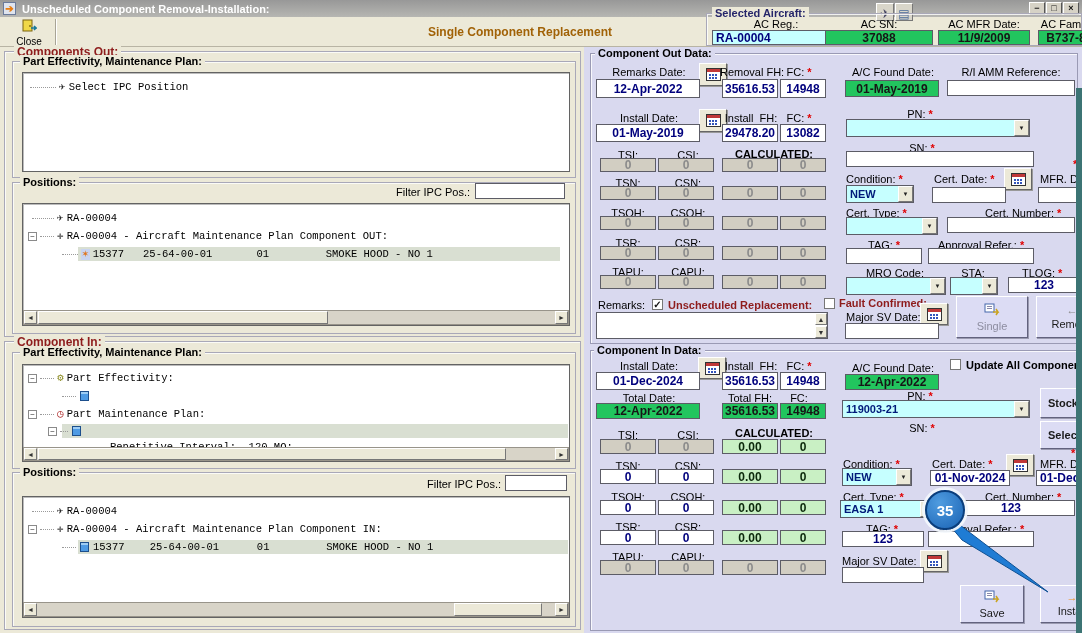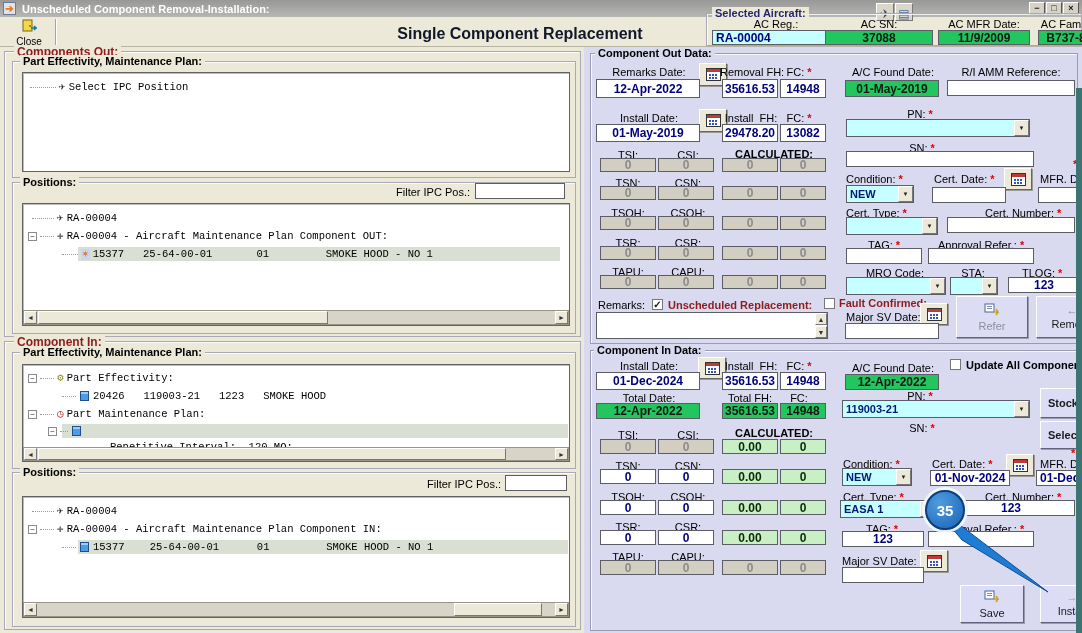--- a/index.html
+++ b/index.html
@@ -58,21 +58,21 @@
     <span>
       <svg width="15" height="13">
           <rect x="1" y="1" width="9" height="11" fill="#f0d848" stroke="#7a6410"></rect>
           <circle cx="8" cy="7" r="0.9" fill="#7a6410"></circle>
           <path d="M9 9 L14 9 L12 7 M14 9 L12 11" stroke="#1a7a9a" stroke-width="1.6" fill="none"></path>
         </svg>
     </span>
     <span style="font-size:10px">Close</span>
   </div>
   <div class="abs" style="left:55px;top:19px;width:2px;height:26px;border-left:1px solid #a8a496;border-right:1px solid #fff"></div>
-  <div class="lbl b c" style="left:360px;top:25px;width:320px;color:#0f172a;font-size:16px">Single Component Replacement</div>
+  <div class="lbl b c" style="left:360px;top:25px;width:320px;color:#a16207;font-size:12px">Single Component Replacement</div>
 
   <div class="abs" style="left:876px;top:3px;width:18px;height:18px;background:#d9d6ca;border:1px solid;border-color:#fff #777 #777 #fff;text-align:center"><span class="tico" style="color:#3a3a5a">✈</span></div>
   <div class="abs" style="left:895px;top:3px;width:18px;height:18px;background:#d9d6ca;border:1px solid;border-color:#fff #777 #777 #fff;text-align:center"><span class="tico" style="color:#4a6a9a">▤</span></div>
 
   <div class="gbx" style="left:706px;top:13px;width:376px;height:33px"></div>
   <div class="gt navyt" style="left:712px;top:7px;background:#ece9d8">Selected Aircraft:</div>
   <div class="lbl c" style="left:712px;top:18px;width:128px">AC Reg.:</div>
   <div class="fld left" style="left:712px;top:30px;width:128px;height:15px;background:#c6ffff">
       <span>RA-00004</span>
     </div>
@@ -139,21 +139,20 @@
   <div class="tbox" style="left:22px;top:364px;width:548px;height:98px"></div>
   <div class="trow" style="left:28px;top:371px">
     <span class="exp">−</span>
     <span class="dots" style="width:14px"></span>
     <span class="ticon" style="color:#8a8a20">⚙</span>
     <span class="t">Part Effectivity:</span>
   </div>
   <div class="trow" style="left:62px;top:389px">
     <span class="dots" style="width:14px"></span>
     <span class="cube"></span>
-    <span class="t">20426   119003-21   1223   SMOKE HOOD</span>
   </div>
   <div class="trow" style="left:28px;top:407px">
     <span class="exp">−</span>
     <span class="dots" style="width:14px"></span>
     <span class="ticon" style="color:#b03030">◷</span>
     <span class="t">Part Maintenance Plan:</span>
   </div>
   <div class="hl" style="left:62px;top:424px;width:506px"></div>
   <div class="trow" style="left:48px;top:424px">
     <span class="exp">−</span>
@@ -427,21 +426,21 @@
     </div>
   <input class="inp" style="left: 845px; top: 323px; width: 94px; height: 16px;">
 
   <div class="btn disabled" style="left:956px;top:296px;width:72px;height:42px">
     <span><svg width="16" height="13">
           <rect x="1" y="1" width="9" height="8" fill="#fff" stroke="#4466aa"></rect>
           <rect x="3" y="3" width="5" height="1" fill="#88a"></rect>
           <rect x="3" y="5" width="5" height="1" fill="#88a"></rect>
           <path d="M9 9 L14 9 L12 6 M14 9 L12 12" stroke="#caa420" stroke-width="1.5" fill="none"></path>
         </svg></span>
-    <span>Refer</span>
+    <span>Single</span>
   </div>
   <div class="btn" style="left:1036px;top:296px;width:72px;height:42px">
     <span class="bico" style="color:#8a8a8a;font-weight:bold">←</span>
     <span>Remove</span>
   </div>
 
   <div class="gbx" style="left:590px;top:350px;width:488px;height:281px;border-color:#9a9ab4"></div>
   <div class="gt" style="left:594px;top:344px;background:#d9d9ef">Component In Data:</div>
 
   <div class="lbl c" style="left:600px;top:360px;width:98px">Install Date:</div>

